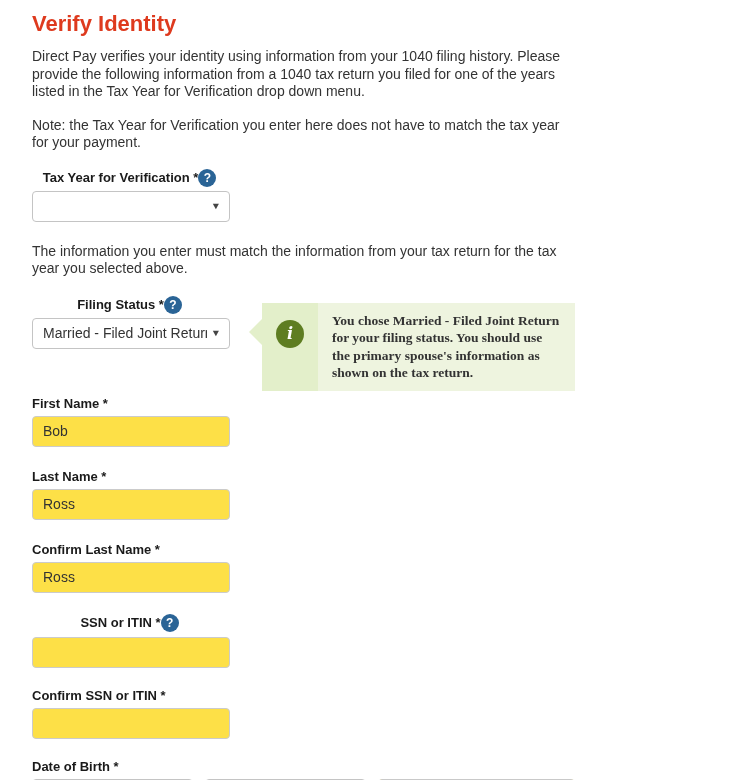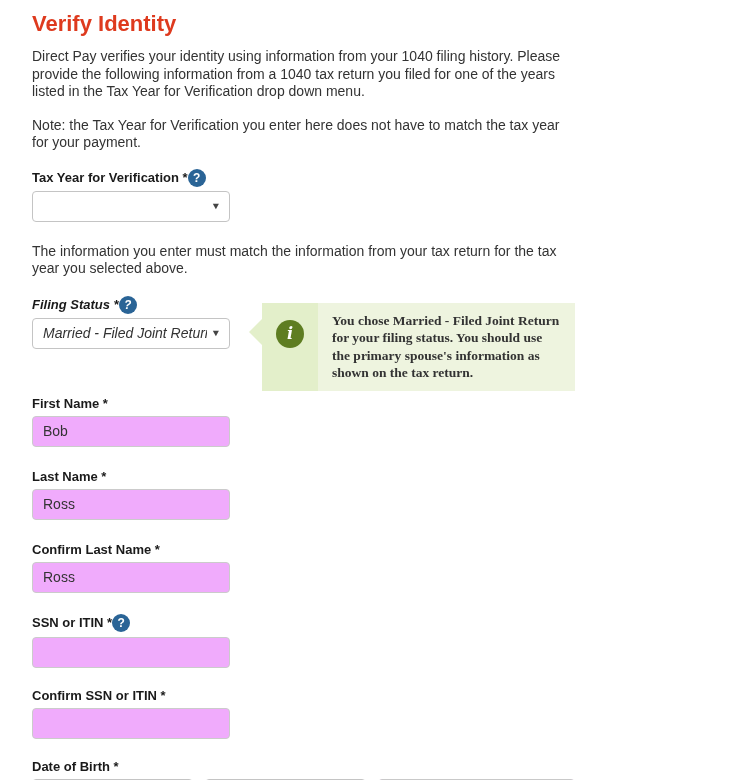--- a/index.html
+++ b/index.html
@@ -18,44 +18,44 @@
   h1.page-title{font-size:22px;line-height:24px;font-weight:bold;
     color:var(--title-color);margin-bottom:12px;}
 
   p.body-text{font-size:14px;line-height:17.5px;max-width:672px;color:#333;}
   .intro{margin-bottom:16px;}
   .note{margin-bottom:17px;}
   .match{margin-bottom:18px;}
 
   .group{margin-bottom:21px;}
   .group-tight{margin-bottom:19px;}
-  .label-row{display:flex;align-items:flex-start;justify-content:flex-start;
+  .label-row{display:flex;align-items:flex-start;justify-content:center;
     width:198px;height:18px;}
   .flabel{font-size:13px;font-weight:bold;color:#1a1a1a;line-height:16px;padding-top:1px;}
   .label-plain{display:block;height:16px;}
 
   .help{width:18px;height:18px;border-radius:50%;background:var(--help-icon-color);
     color:#fff;font-size:12px;font-weight:bold;display:flex;align-items:center;
     justify-content:center;margin-right:3px;flex:0 0 18px;cursor:pointer;}
 
   .selectbox{width:198px;height:31px;border:1px solid #c4c4c4;border-radius:4px;
     background:#fff;display:flex;align-items:center;padding:0 9px 0 10px;
     margin-top:4px;cursor:pointer;}
   .select-value{flex:1;font-size:14px;color:#333;white-space:nowrap;
     overflow:hidden;min-width:0;}
   .select-arrow{font-size:9px;color:#444;flex:0 0 auto;padding-left:4px;
     transform:scaleX(1.15);}
 
   .textinput{width:198px;height:31px;border:1px solid #cbcbcb;border-radius:4px;
     font-size:14px;color:#333;padding:0 10px;margin-top:5px;outline:none;
-    font-family:"Liberation Sans",sans-serif;background:#f0abfc;display:block;}
+    font-family:"Liberation Sans",sans-serif;background:#fde047;display:block;}
   .textinput::placeholder{color:#767676;opacity:1;}
 
   .filing-row{display:flex;align-items:flex-start;margin-bottom:4px;}
-  .filing-left{width:230px;flex:0 0 230px;font-style:italic;}
+  .filing-left{width:230px;flex:0 0 230px;}
 
   .info-box{position:relative;flex:1;margin-top:7px;background:var(--info-box-bg);
     display:flex;align-items:stretch;min-height:72px;}
   .info-box::before{content:"";position:absolute;left:-13px;top:16px;width:0;height:0;
     border-top:13px solid transparent;border-bottom:13px solid transparent;
     border-right:13px solid var(--info-strip-bg);}
   .info-strip{flex:0 0 56px;background:var(--info-strip-bg);display:flex;
     align-items:flex-start;justify-content:center;padding-top:17px;}
   .info-icon{width:28px;height:28px;border-radius:50%;background:var(--info-icon-bg);
     color:#fff;display:flex;align-items:center;justify-content:center;

